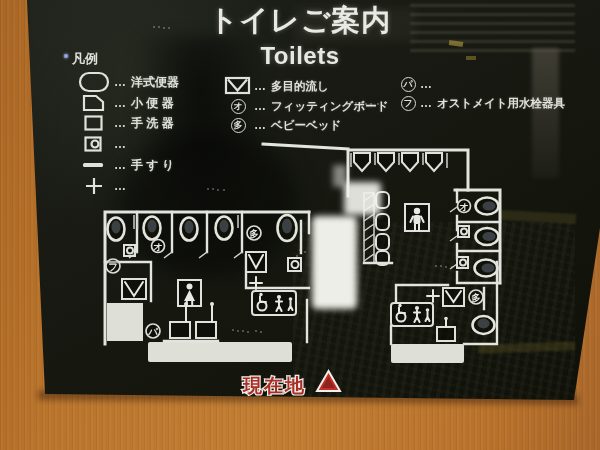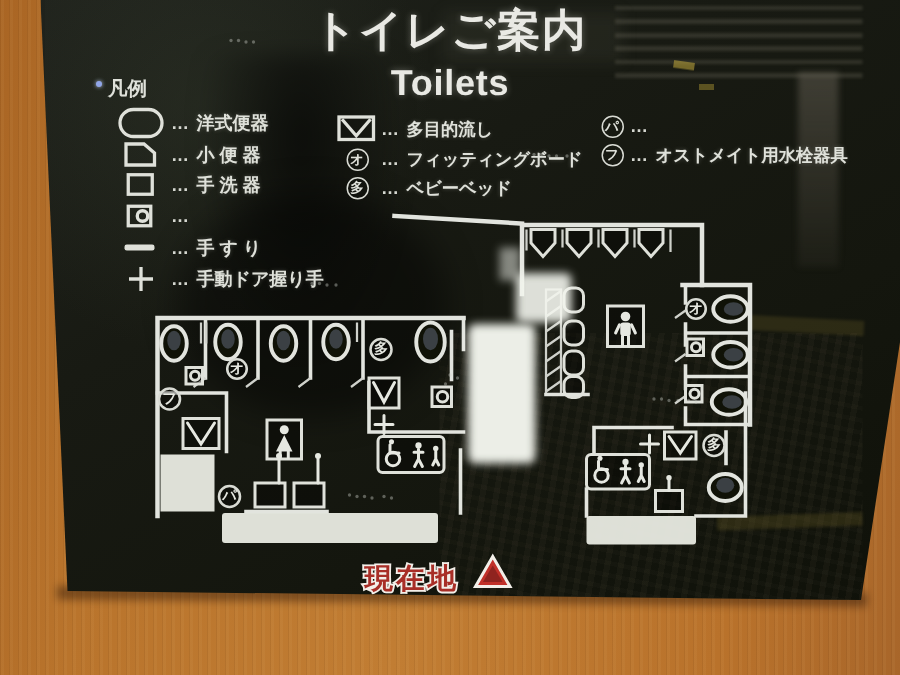--- a/index.html
+++ b/index.html
@@ -148,21 +148,20 @@
       <span class="ldots">…</span>
       <span class="llabel">手 す り</span>
     </div>
     <div class="lrow" style="left:76px;top:176px">
       <span class="icell w34 licon">
           <svg width="18" height="18">
             <path d="M9,1 V17 M1,9 H17" stroke-width="2.6"></path>
           </svg>
         </span>
       <span class="ldots">…</span>
-      <span class="llabel">手動ドア握り手</span>
     </div>
 
     <div class="lrow small" style="left:224px;top:76px">
       <span class="icell w28 licon">
           <svg width="28" height="20">
             <rect x="2" y="2" width="23" height="15"></rect>
             <path d="M4,3.5 L13.5,14.5 L23,3.5"></path>
           </svg>
         </span>
       <span class="ldots">…</span>

